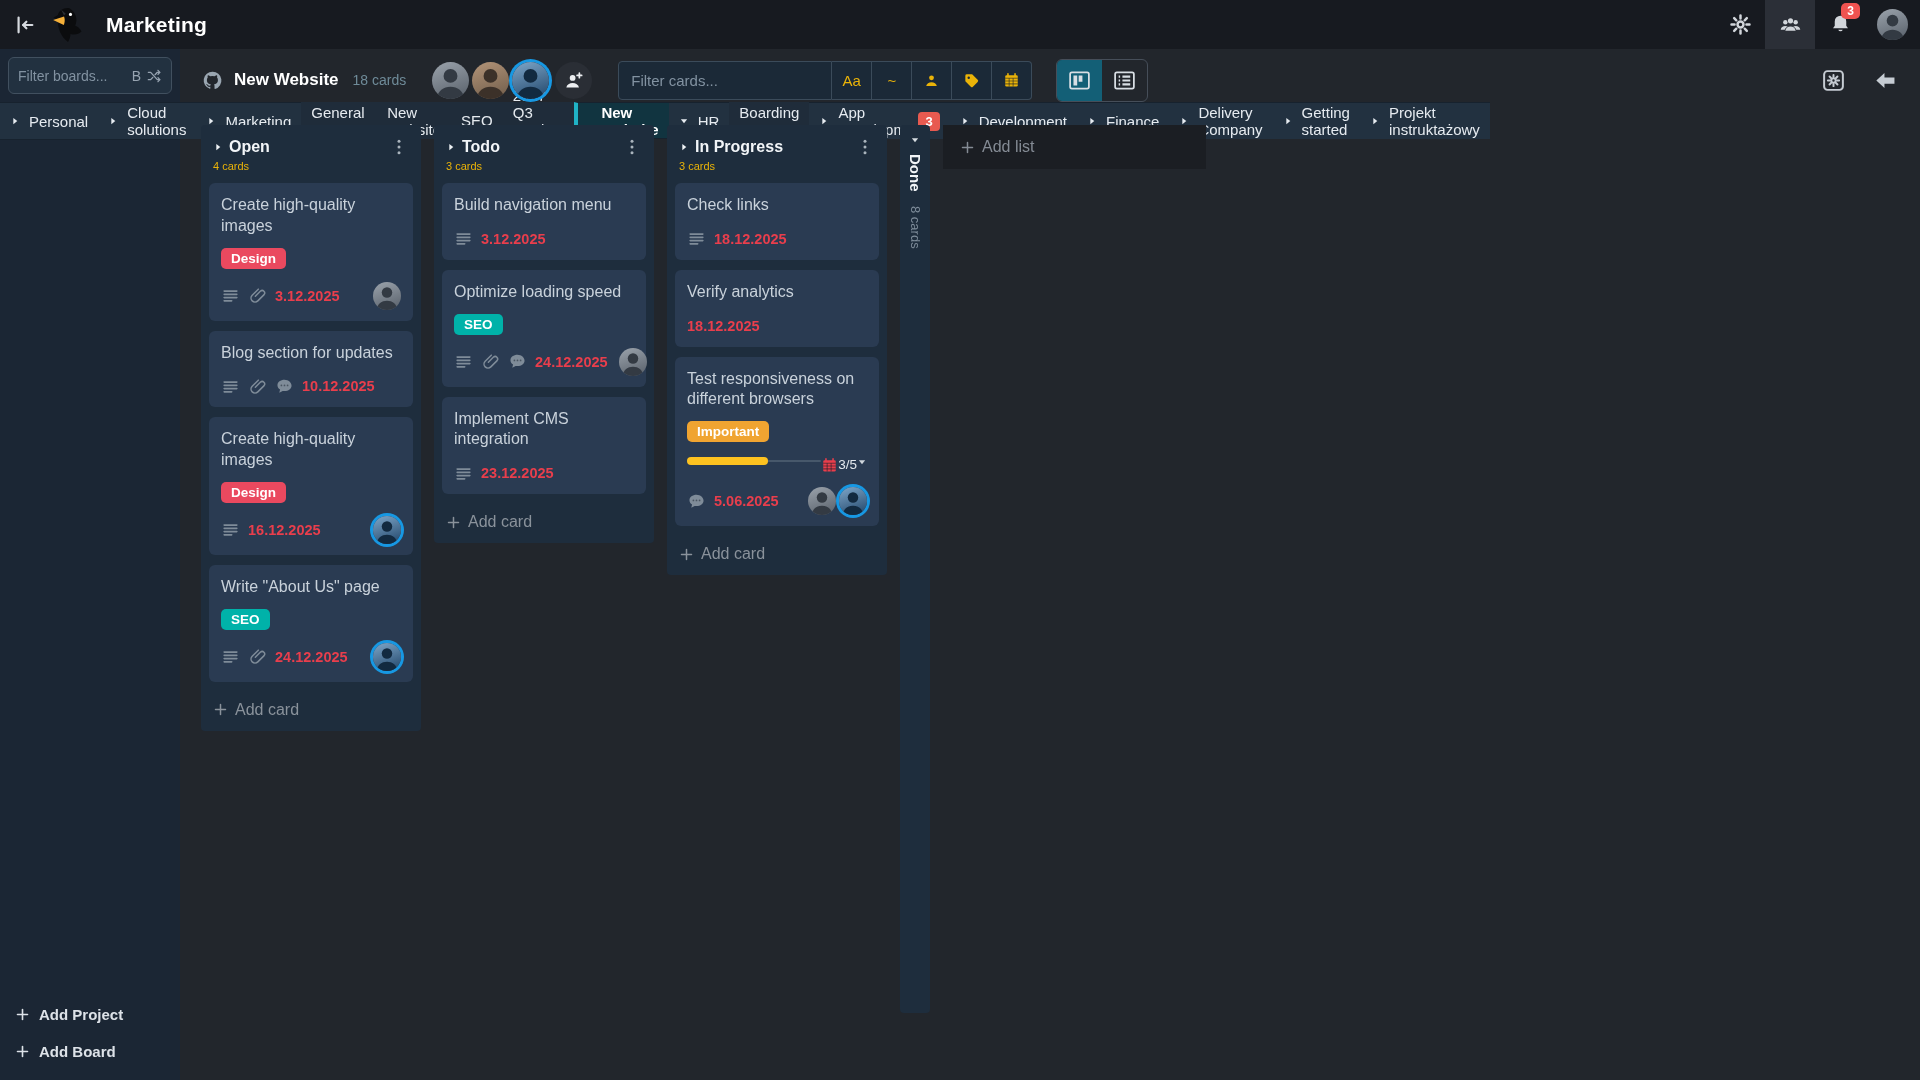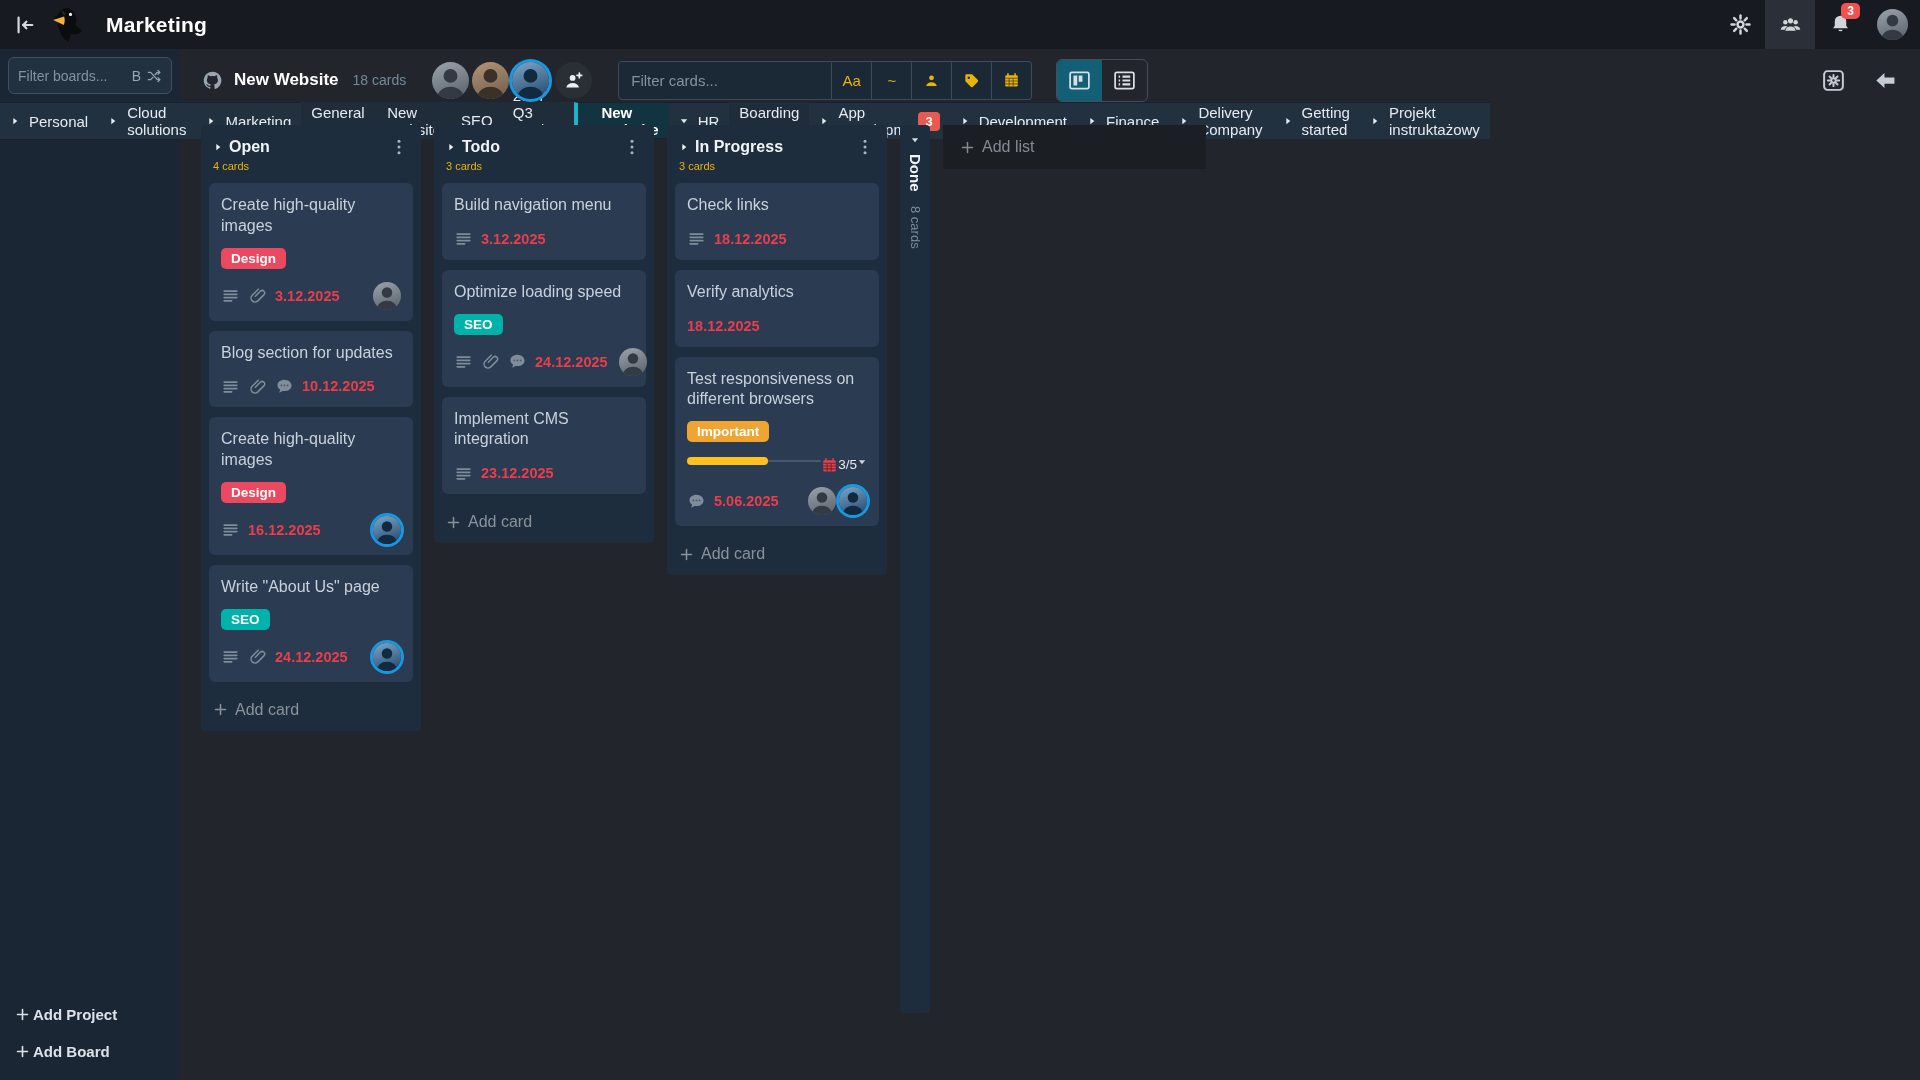--- a/index.html
+++ b/index.html
@@ -36,21 +36,21 @@
   .sb-sc{color:#97a4b1;font-size:14px}
   .sb-filter .icon{width:16px;height:16px;color:#97a4b1}
   .sb-nav{display:flex;border-bottom:1px solid #17222e}
   .side-item{height:37px;display:flex;align-items:center;font-size:15px;color:#e6ebf0;padding:0 10px;cursor:pointer}
   .side-item.project{background:#223140;border-top:1px solid #17222e}
   .side-item.board{background:#1f2c3a;}
   .side-item .arrow{width:10px;height:10px;margin-right:9px;color:#e6ebf0}
   .side-item.selected{background:#113440;border-left:4px solid #20b3c6;padding-left:23px;font-weight:bold;color:#fff;border-top:1px solid #17222e;border-bottom:1px solid #17222e}
   .sbadge{margin-left:auto;background:#e85a50;color:#fff;font-size:13px;font-weight:bold;border-radius:4px;padding:2px 7px}
   .sb-footer{margin-top:auto;padding:4px 0 10px}
-  .sb-add{display:flex;align-items:center;gap:3px;height:37px;padding:0 15px;color:#dde2e8;font-size:15px;font-weight:bold;cursor:pointer}
+  .sb-add{display:flex;align-items:center;gap:9px;height:37px;padding:0 15px;color:#dde2e8;font-size:15px;font-weight:bold;cursor:pointer}
   .sb-add .icon{width:15px;height:15px}
   
   .main{flex:1;display:flex;flex-direction:column;min-width:0}
   .bheader{height:62px;display:flex;align-items:center;padding:0 22px;flex:none}
   .gh{width:21px;height:21px;color:#9aa6b1;margin-right:11px}
   .btitle{font-size:17px;font-weight:bold;color:#fff}
   .bcount{font-size:14px;color:#6f8b99;margin-left:14px}
   .members{display:flex;align-items:center;margin-left:26px}
   .members .avatar{width:37px;height:37px;margin-right:3px;cursor:pointer}
   .add-member{width:37px;height:37px;border-radius:50%;background:#2a2e35;display:flex;align-items:center;justify-content:center;color:#eceef1;margin-left:3px;cursor:pointer}

